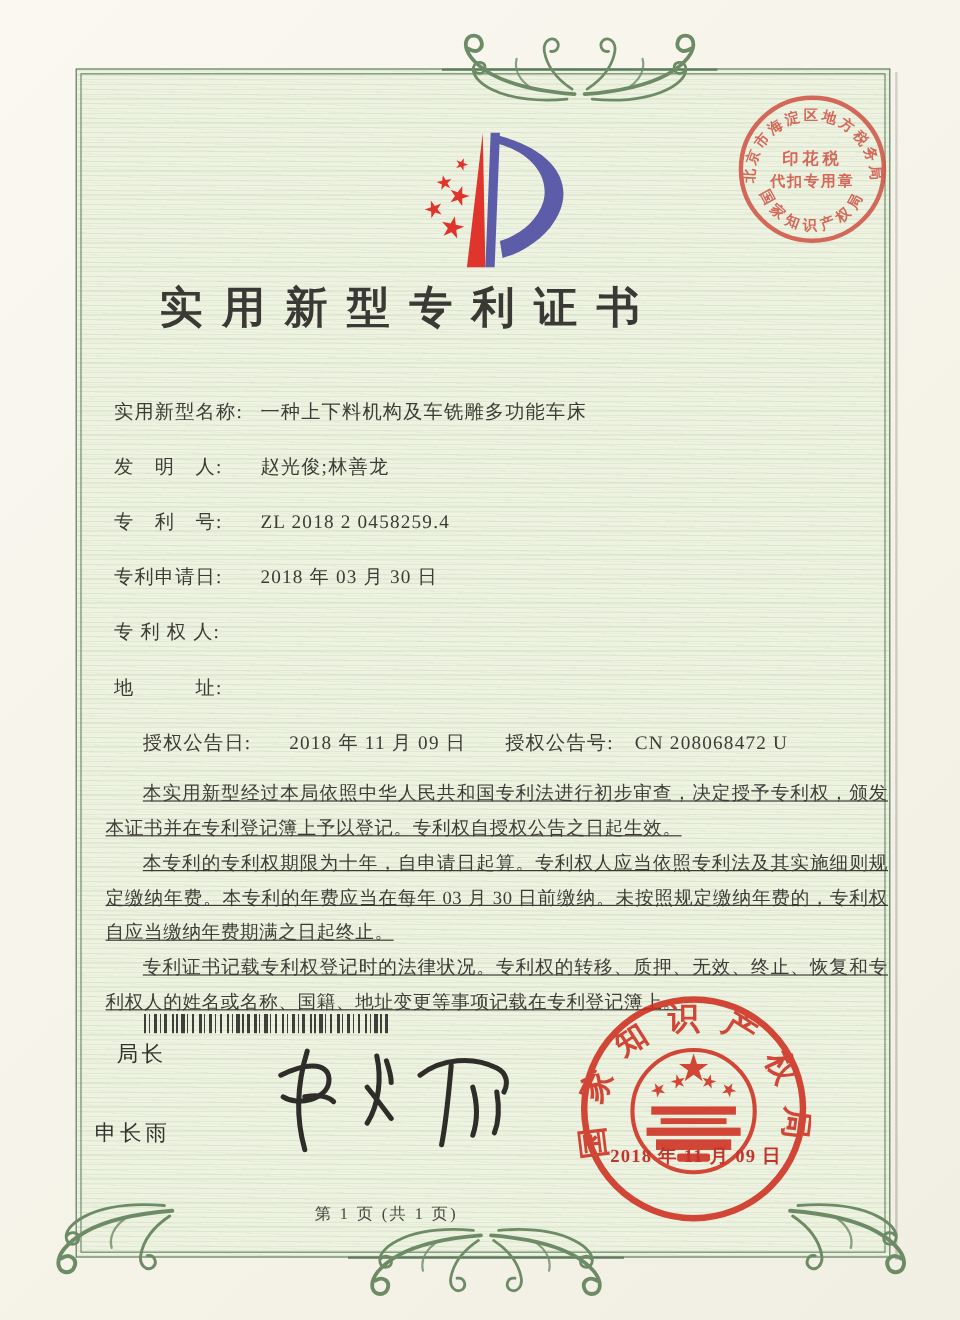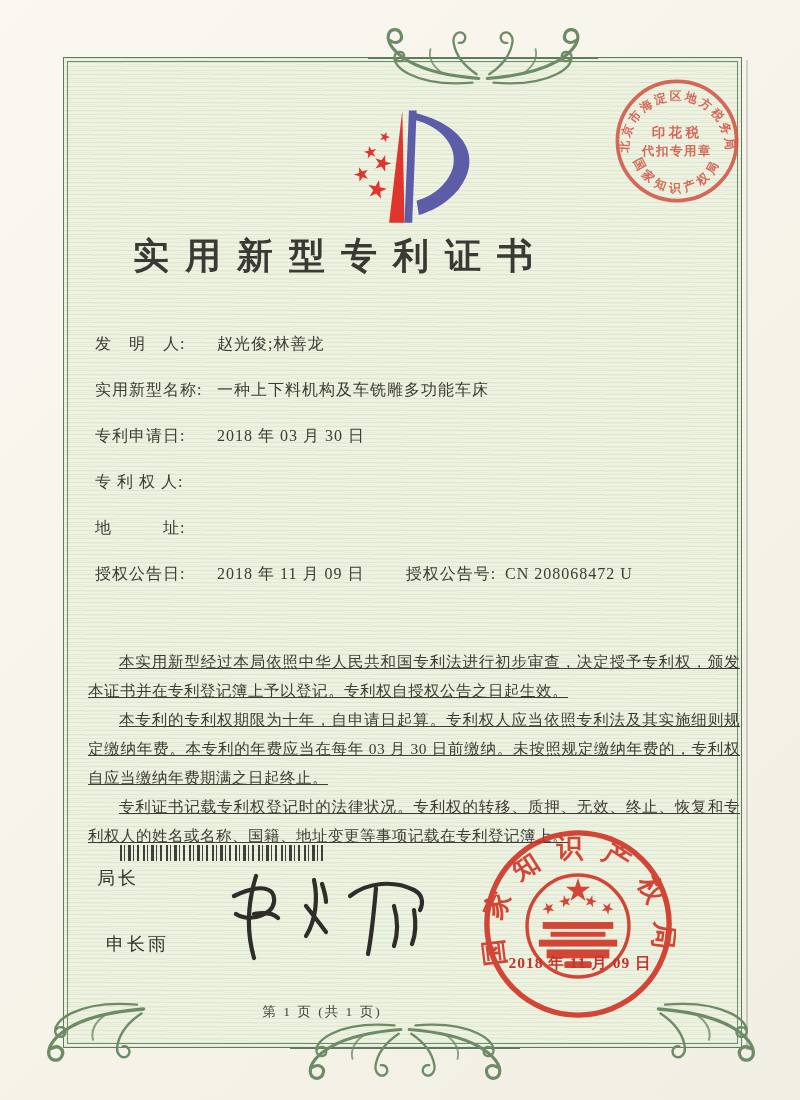--- a/index.html
+++ b/index.html
@@ -23,37 +23,37 @@
   .ornament{position:absolute;color:#6d8c66;}
   svg{display:block;}
   .txt{position:absolute;color:#3e3d38;}
   .cert-no{left:95px;top:118px;font-size:17px;letter-spacing:2px;}
   .title{left:0;top:232px;width:682px;text-align:center;font-size:36px;font-weight:600;
          letter-spacing:16px;color:#3a3936;}
   .fields{left:95px;top:336px;width:640px;font-size:16px;line-height:1;}
   .field-row{display:flex;margin-bottom:30px;align-items:baseline;}
   .field-label{flex:0 0 122px;white-space:pre;letter-spacing:1px;color:#3c3b35;}
   .field-value{letter-spacing:1px;color:#3c3b35;}
-  .grant-row{display:flex;}
+  .grant-row{display:flex;margin-left:24px;}
   .grant-left{flex:0 0 302px;display:flex;}
-  .grant-right{display:flex;text-align:center;}
+  .grant-right{display:flex;}
   .grant-right .field-label{flex:0 0 108px;}
   .paras{left:88px;top:648px;width:652px;font-size:15.5px;line-height:1.87;color:#3d3c36;
          text-align:justify;text-decoration:underline;}
   .paras p{margin:0;text-indent:2em;letter-spacing:0.5px;}
   .barcode{position:absolute;left:120px;top:845px;width:206px;height:16px;
     background-image:repeating-linear-gradient(90deg,
       #20201e 0 2px, rgba(0,0,0,0) 2px 4px,
       #20201e 4px 5px, rgba(0,0,0,0) 5px 8px,
       #20201e 8px 11px, rgba(0,0,0,0) 11px 13px,
       #20201e 13px 14px, rgba(0,0,0,0) 14px 17px,
       #20201e 17px 19px, rgba(0,0,0,0) 19px 23px);
     opacity:.85;}
   .officer-title{left:97px;top:866px;font-size:18px;letter-spacing:3px;color:#33322d;}
-  .officer-name{left:106px;top:932px;font-size:18px;letter-spacing:3px;color:#33322d;}
+  .officer-name{left:79px;top:932px;font-size:18px;letter-spacing:3px;color:#33322d;}
   .signature{position:absolute;left:218px;top:862px;width:215px;height:105px;}
   .tax-stamp{position:absolute;left:612px;top:76px;width:130px;height:130px;opacity:.82;}
   .big-seal{position:absolute;left:480px;top:826px;width:196px;height:196px;opacity:.88;}
   .seal-date{left:492px;top:953px;width:176px;text-align:center;font-size:15.5px;
              font-weight:600;letter-spacing:1px;color:#c2352a;}
   .footer{left:0;top:1003px;width:644px;text-align:center;font-size:13.5px;
           letter-spacing:2px;color:#45443e;}
   .photo-edge{position:absolute;right:52px;top:60px;width:2px;height:990px;
               background:linear-gradient(#b9b9b2,#a9aba2);opacity:.6;}
 </style>
@@ -130,26 +130,30 @@
       <textPath href="#taxArcBottom" startOffset="50%" text-anchor="middle">国家知识产权局</textPath>
     </text>
     <text x="60" y="56" font-size="12.5" fill="#cf4a3c" text-anchor="middle" letter-spacing="3" font-weight="600">印花税</text>
     <text x="60" y="73" font-size="11.5" fill="#cf4a3c" text-anchor="middle" letter-spacing="1.5" font-weight="600">代扣专用章</text>
   </svg>
 
   <div class="txt title">实用新型专利证书</div>
 
   <div class="txt fields">
     <div class="field-row">
+      <span class="field-label">实用新型名称:</span>
+      <span class="field-value">一种上下料机构及车铣雕多功能车床</span>
+    </div>
+    <div class="field-row">
       <span class="field-label">发　明　人:</span>
       <span class="field-value">赵光俊;林善龙</span>
     </div>
     <div class="field-row">
-      <span class="field-label">实用新型名称:</span>
-      <span class="field-value">一种上下料机构及车铣雕多功能车床</span>
+      <span class="field-label">专　利　号:</span>
+      <span class="field-value">ZL 2018 2 0458259.4</span>
     </div>
     <div class="field-row">
       <span class="field-label">专利申请日:</span>
       <span class="field-value">2018 年 03 月 30 日</span>
     </div>
     <div class="field-row">
       <span class="field-label">专 利 权 人:</span>
     </div>
     <div class="field-row">
       <span class="field-label">地　　　址:</span>

